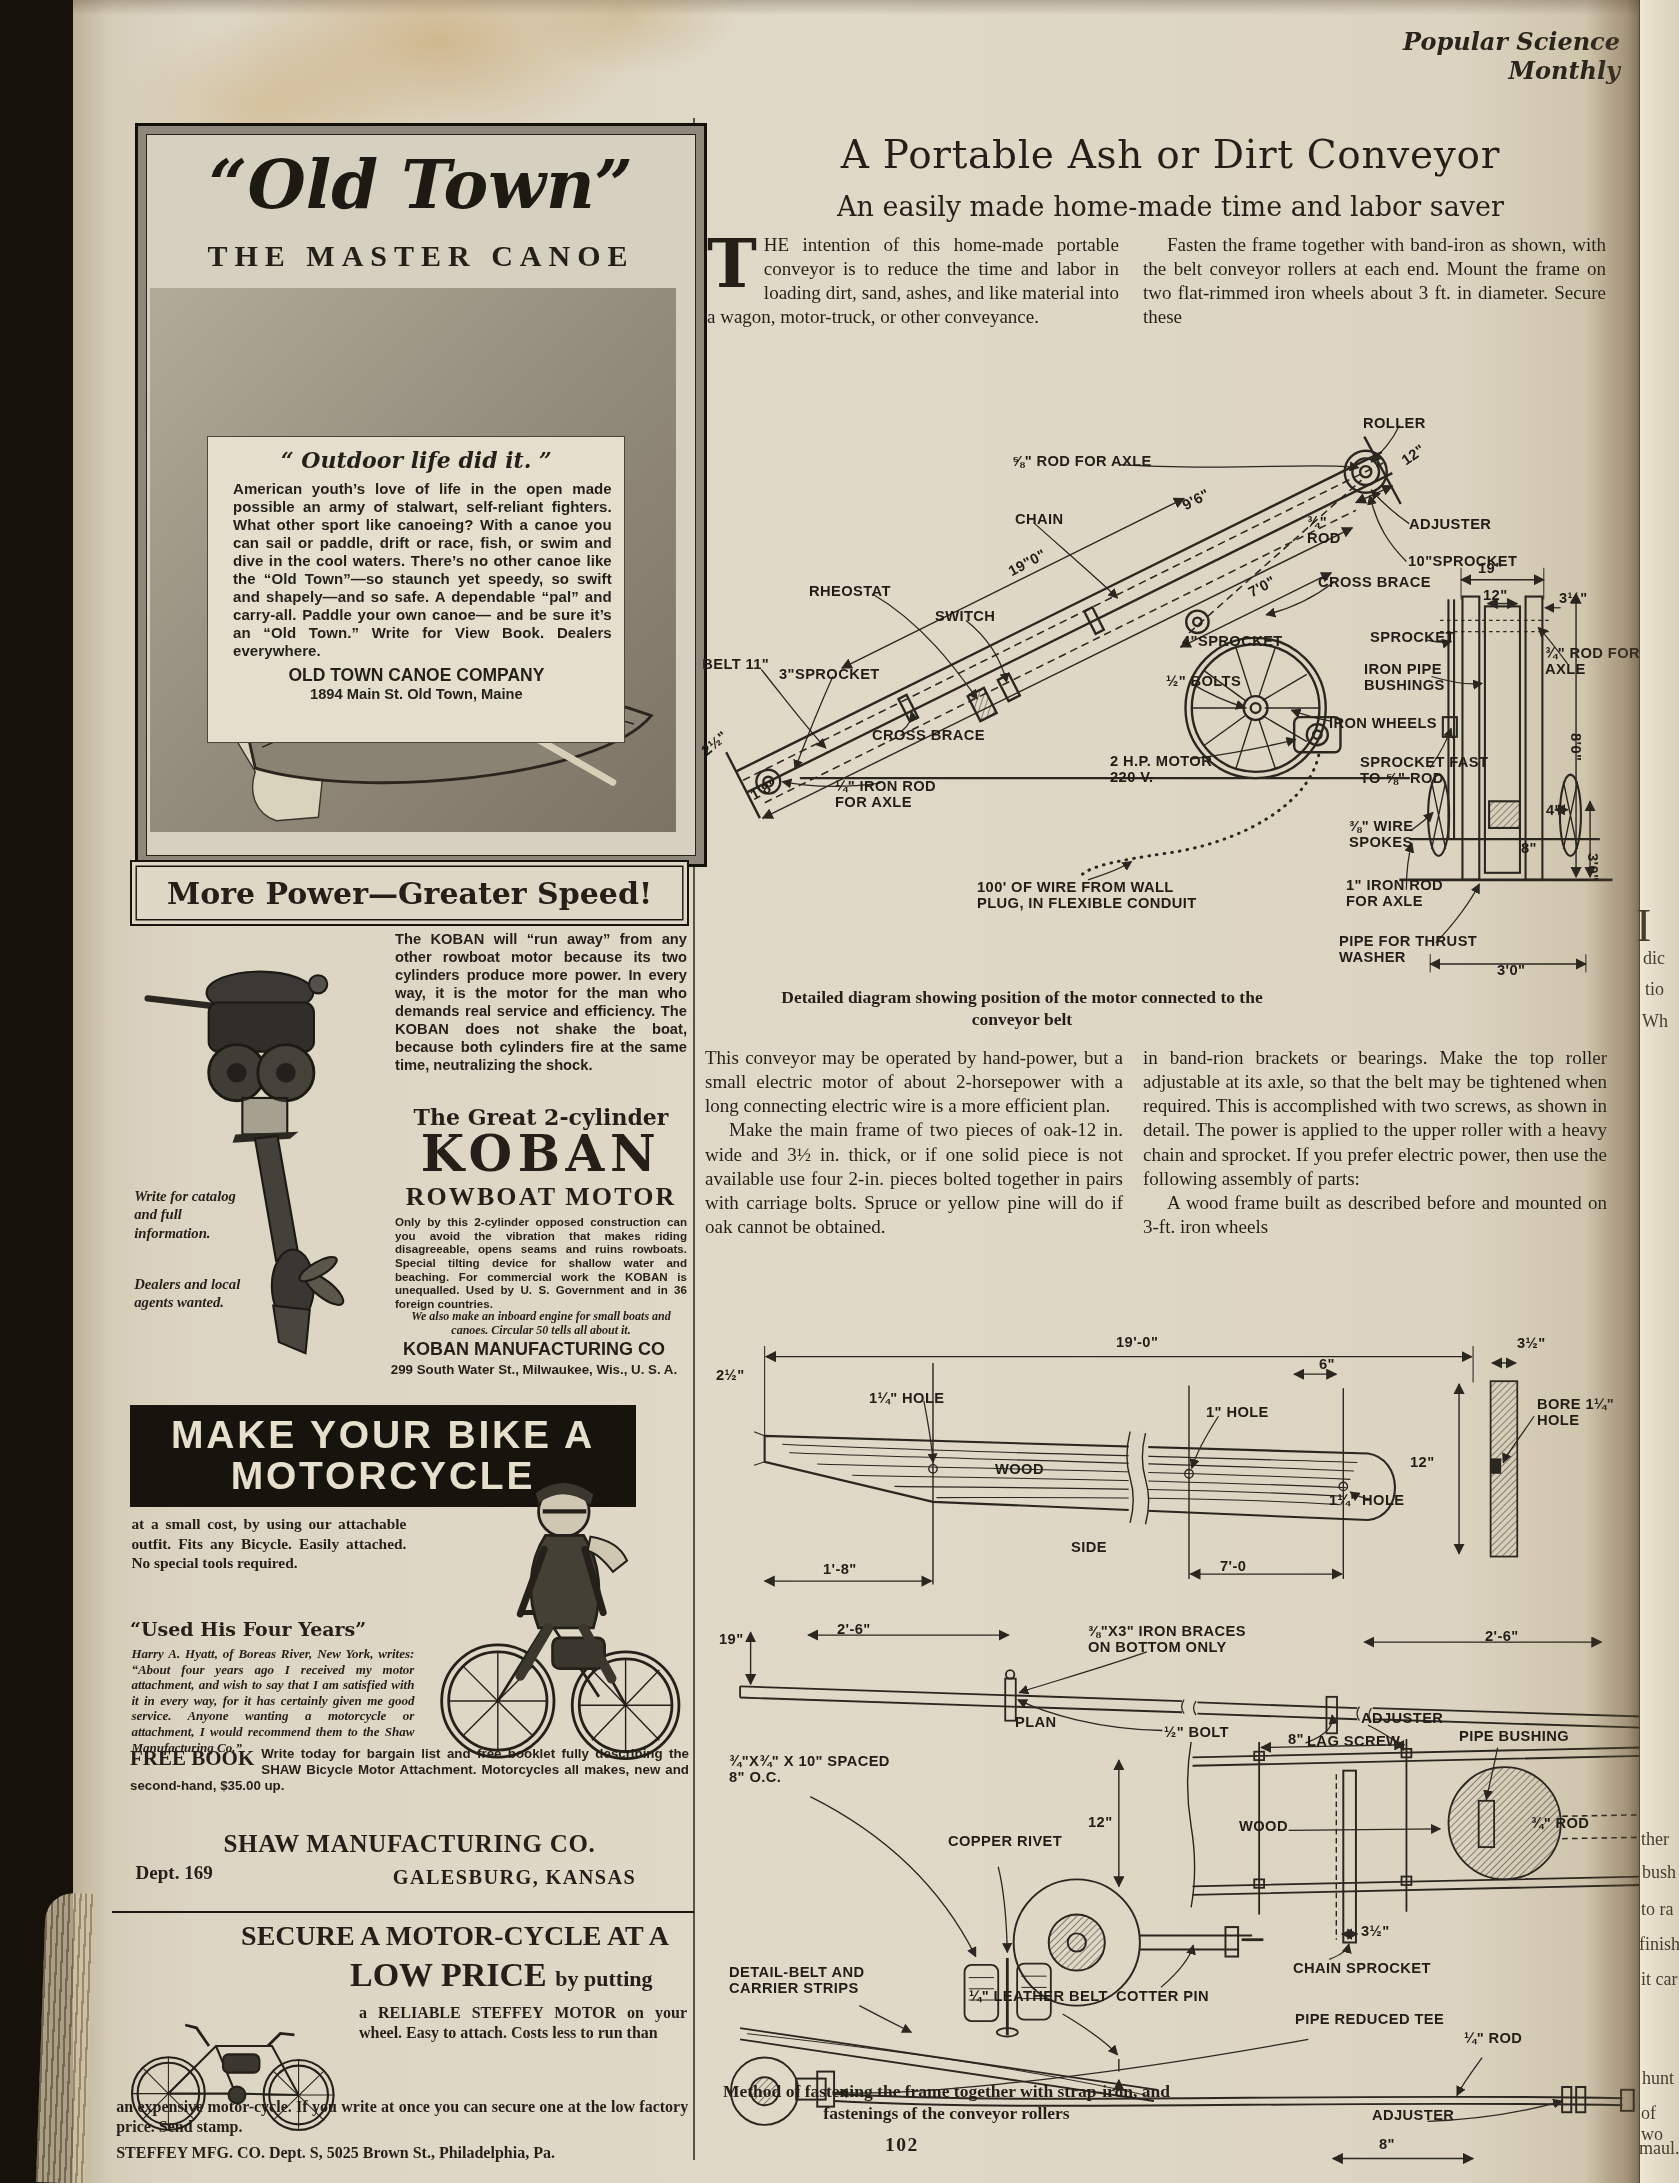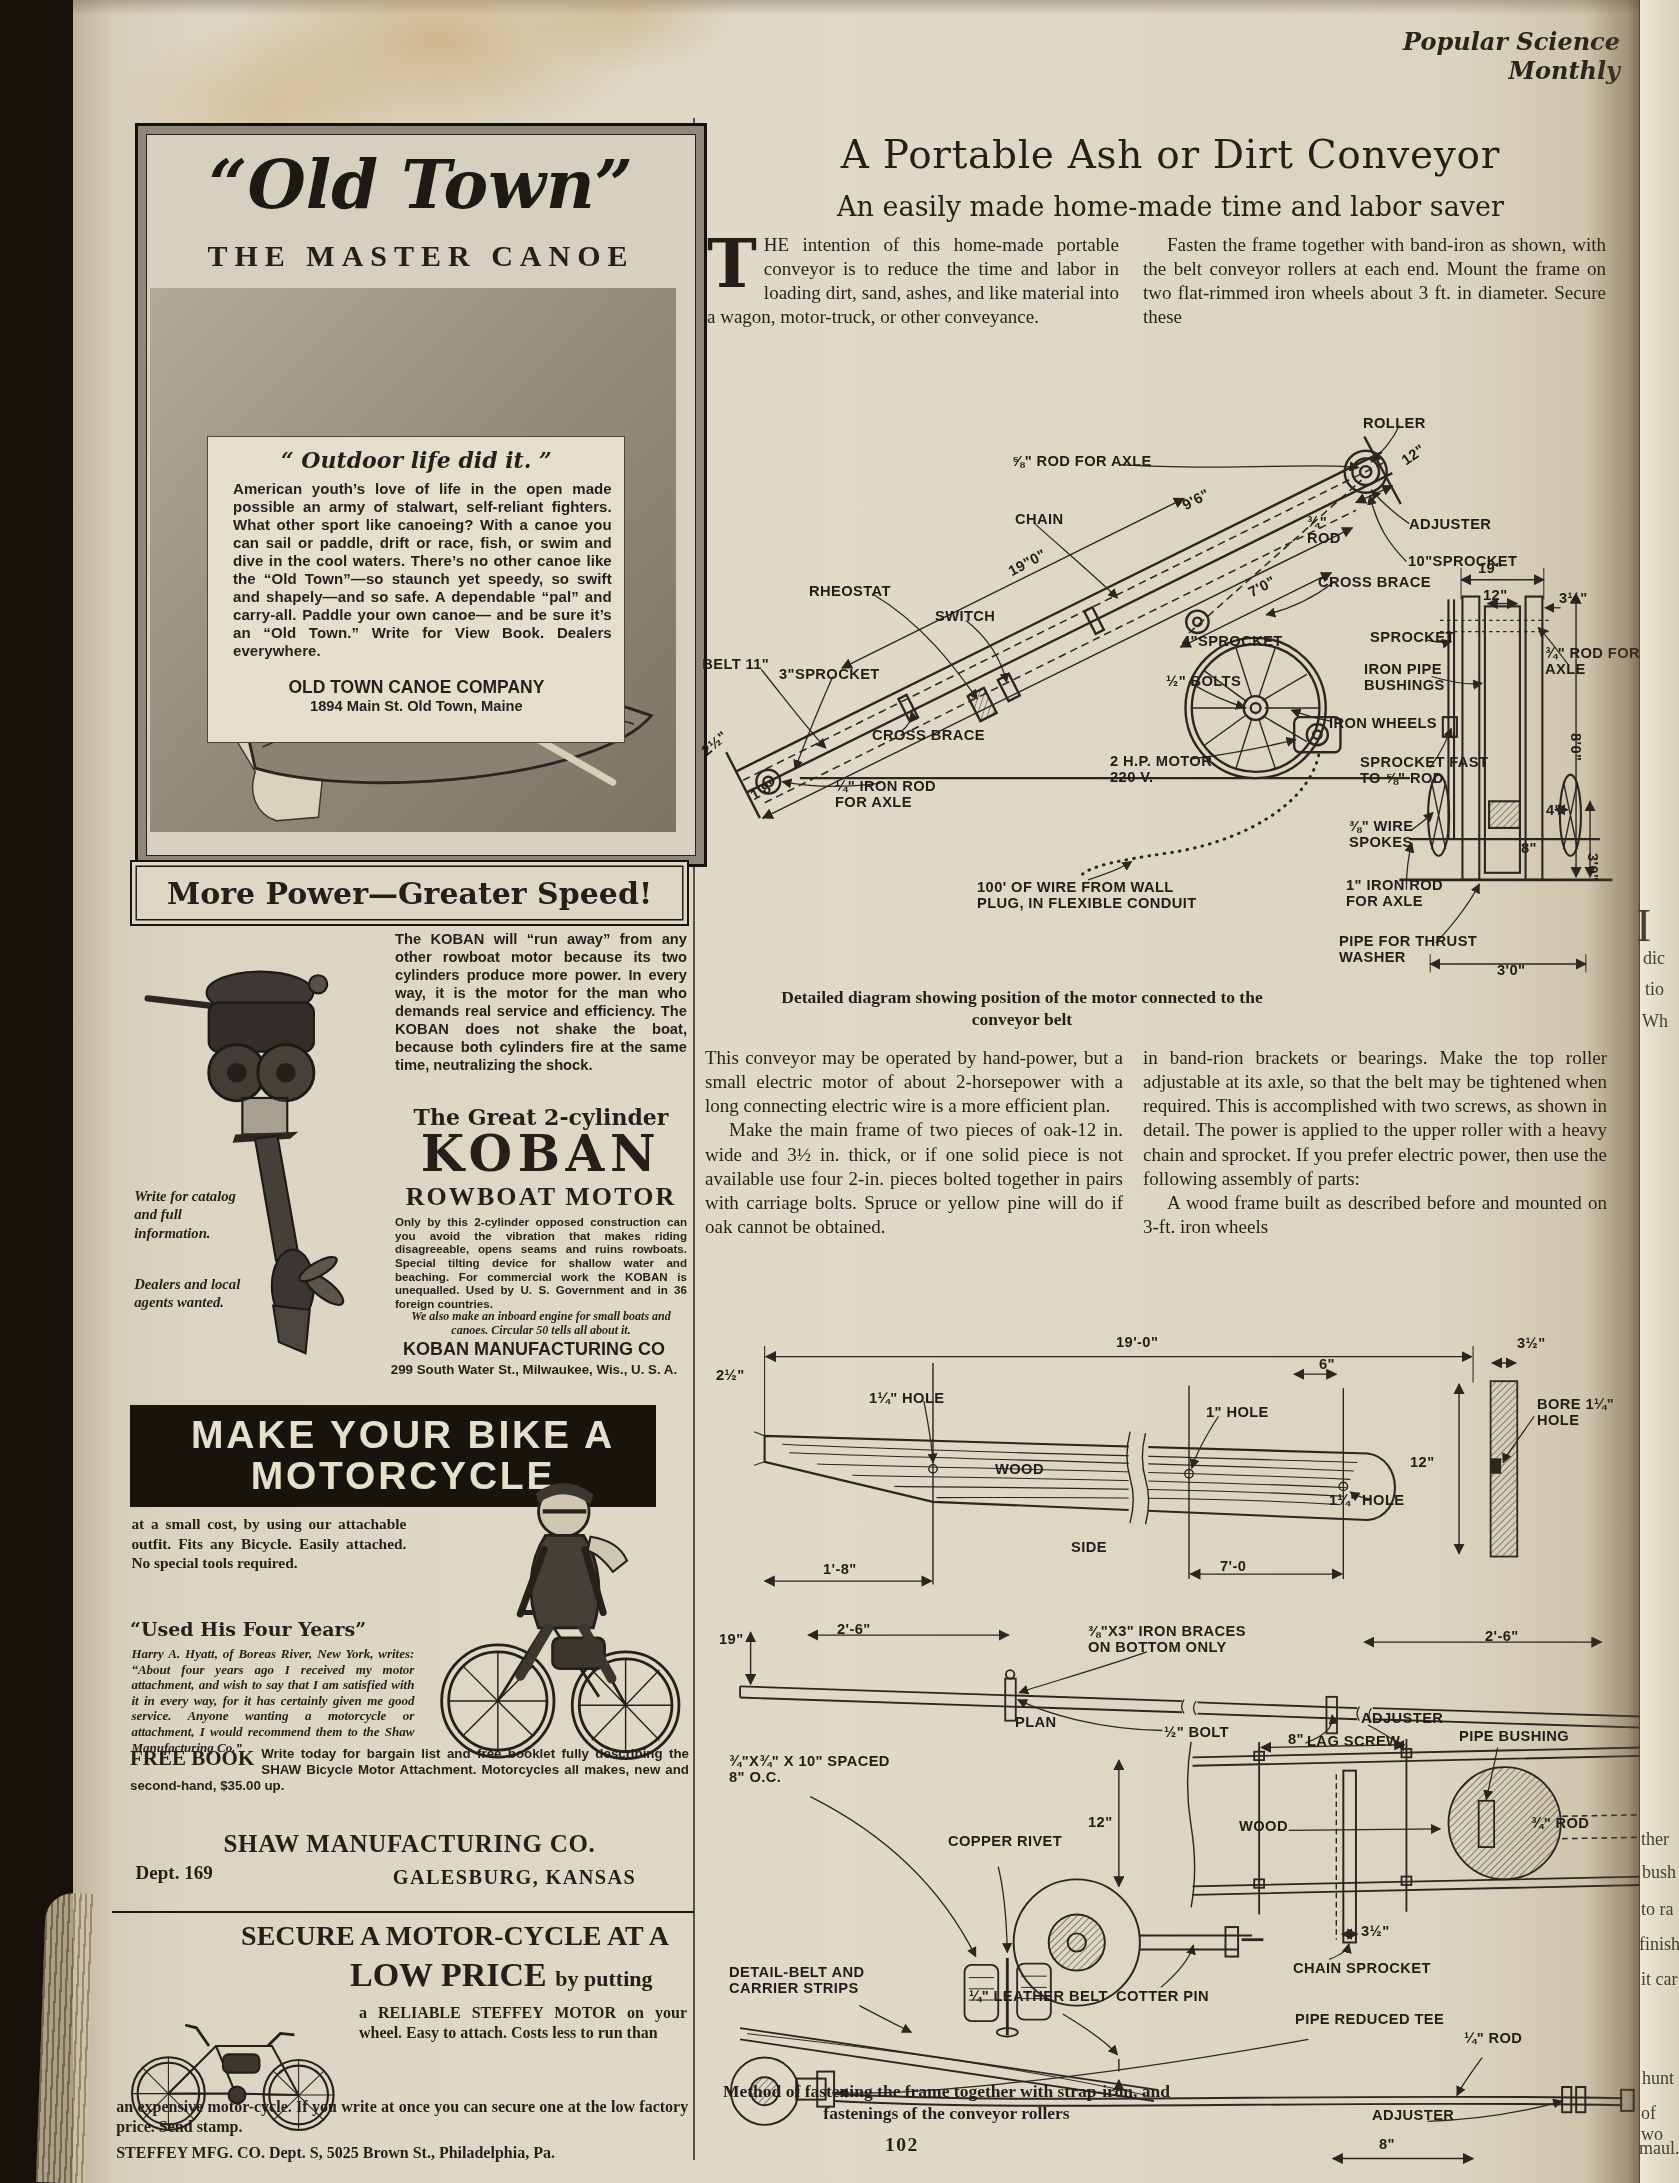--- a/index.html
+++ b/index.html
@@ -56,41 +56,41 @@
   #oldtown .inner{position:absolute;left:8.4px;top:8.4px;right:8.4px;bottom:8.4px;
     background:#d5d0c0;border:1.4px solid #262218;}
   #ot-title{left:0;top:15.4px;width:100%;text-align:center;
     font:italic 700 67px/1 "DejaVu Serif",serif;color:#1d1a14;}
   #ot-sub{left:0;top:104px;width:100%;text-align:center;
     font:600 30px "Liberation Serif",serif;letter-spacing:7px;}
   #ot-panel{left:60px;top:301px;width:418px;height:307px;background:#e4decd;
     border:0.7px solid #4e463a;padding:9.8px 12.6px;box-sizing:border-box;z-index:3;}
   #ot-quote{text-align:center;font:italic 700 22px "DejaVu Serif",serif;margin-bottom:7px;}
   #ot-body{font:600 15px/1.2 "Liberation Sans",sans-serif;text-align:justify;letter-spacing:0.1px;margin-left:12px;}
-  #ot-co{text-align:center;font:700 17.5px "Liberation Sans",sans-serif;margin-top:17px;}
+  #ot-co{text-align:center;font:700 17.5px "Liberation Sans",sans-serif;margin-top:5px;}
   #ot-addr{text-align:center;font:700 14.7px "Liberation Sans",sans-serif;}
   #koban-banner{left:130px;top:860px;width:555px;height:62px;background:#ded7c5;
     border:2.1px solid #17140e;box-shadow:inset 0 0 0 3.5px #ded7c5, inset 0 0 0 4.9px #17140e;
     display:flex;align-items:center;justify-content:center;
     font:700 30px "DejaVu Serif",serif;}
   #koban{left:130px;top:930px;width:558px;height:467px;}
   .kb-intro{left:265px;top:1.4px;width:292px;font:600 14.7px/1.22 "Liberation Sans",sans-serif;text-align:justify;}
   .kb-great{left:265px;top:174px;width:292px;text-align:center;font:700 22px "DejaVu Serif",serif;}
   .kb-name{left:265px;top:199px;width:292px;text-align:center;
     font:800 50px/1 "DejaVu Serif",serif;letter-spacing:5.6px;}
   .kb-row{left:265px;top:252px;width:292px;text-align:center;
     font:800 26px "Liberation Serif",serif;letter-spacing:2.1px;}
   .kb-small{left:265px;top:285px;width:292px;font:600 11.6px/1.18 "Liberation Sans",sans-serif;text-align:justify;}
   .kb-italic{left:265px;top:379px;width:292px;text-align:center;font:italic 600 12px/1.2 "Liberation Serif",serif;}
   .kb-co{left:252px;top:409px;width:304px;text-align:center;font:700 18px "Liberation Sans",sans-serif;}
   .kb-addr{left:252px;top:432px;width:304px;text-align:center;font:700 13.3px "Liberation Sans",sans-serif;}
   .kb-margin{width:112px;font:italic 600 14.7px/1.25 "Liberation Serif",serif;}
   #shaw-banner{left:130px;top:1405px;width:506px;height:102px;background:#17130d;
     color:#e6dfcc;display:flex;flex-direction:column;align-items:center;justify-content:center;
-    font:800 39px/1.05 "Liberation Sans",sans-serif;letter-spacing:2.8px;z-index:2;padding-left:20px;}
+    font:800 39px/1.05 "Liberation Sans",sans-serif;letter-spacing:2.8px;z-index:2;}
   #shaw-banner .l2{font-size:39px;}
   #shaw{left:130px;top:1513px;width:559px;height:394px;}
   .sh-p1{left:1.4px;top:1.4px;width:275px;font:600 15.4px/1.25 "Liberation Serif",serif;text-align:justify;}
   .sh-head{left:0px;top:105px;width:280px;font:700 19px "DejaVu Serif",serif;}
   .sh-test{left:1.4px;top:133px;width:283px;font:italic 600 13px/1.2 "Liberation Serif",serif;text-align:justify;}
   .sh-free{left:0;top:233px;width:559px;font:600 13.3px/1.2 "Liberation Sans",sans-serif;text-align:justify;}
   .sh-free b{font:800 21px "Liberation Serif",serif;float:left;margin-right:7px;}
   .sh-co{left:0;top:317px;width:559px;font:800 25px "Liberation Serif",serif;text-align:center;letter-spacing:0.7px;}
   .sh-dept{left:5.6px;top:349px;font:800 19px "Liberation Serif",serif;}
   .sh-city{left:210px;top:353px;width:349px;text-align:center;font:800 20.3px "Liberation Serif",serif;letter-spacing:1.4px;}

